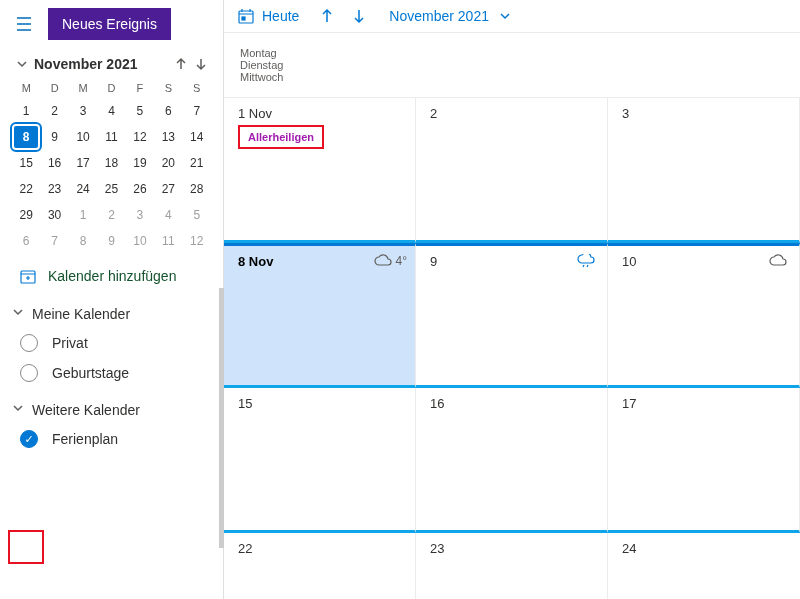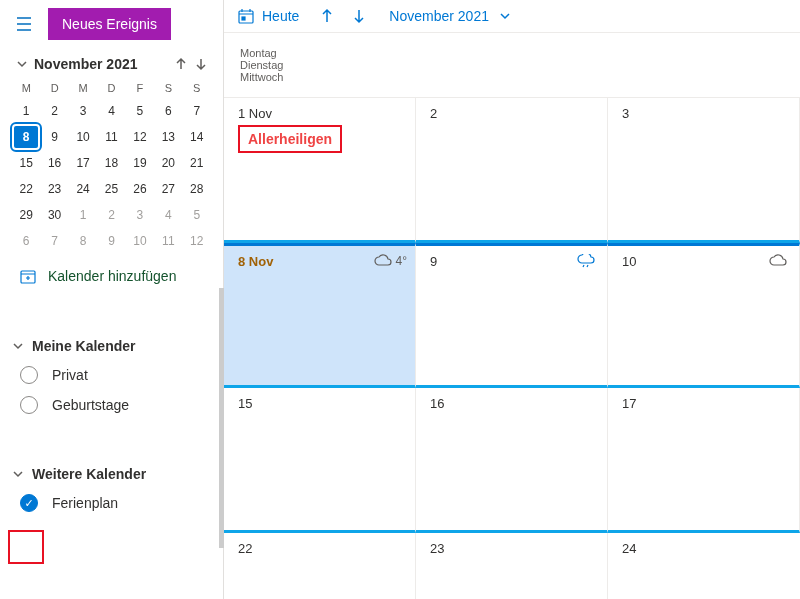--- a/index.html
+++ b/index.html
@@ -4,38 +4,38 @@
 <style>
   * { margin:0; padding:0; box-sizing:border-box; font-family:"Segoe UI",Arial,sans-serif; }
   body { width:800px; height:599px; background:#fff; overflow:hidden; color:#323130; }
   .root { display:flex; height:599px; }
   .sidebar { width:224px; border-right:1px solid #e1dfdd; display:flex; flex-direction:column; position:relative; }
   .main { flex:1; display:flex; flex-direction:column; }
 
   .top-row { display:flex; align-items:center; height:48px; padding:0 10px; }
   .hamburger { width:28px; height:28px; display:flex; align-items:center; justify-content:center; cursor:pointer; margin-right:10px; }
   .hamburger svg { stroke:#006dbe; }
-  .btn-primary { background:#a21caf; color:#fff; border:none; height:32px; padding:0 14px; font-size:14px; cursor:pointer; }
+  .btn-primary { background:#4c1d95; color:#fff; border:none; height:32px; padding:0 14px; font-size:14px; cursor:pointer; }
 
   .mini-cal { padding:6px 12px 4px 12px; }
   .mini-cal-head { display:flex; align-items:center; margin-bottom:6px; }
   .chev { width:20px; height:20px; display:flex; align-items:center; justify-content:center; cursor:pointer; }
   .chev svg { stroke:#605e5c; }
   .mini-cal-title { font-weight:600; font-size:14px; flex:1; margin-left:2px; }
   .mini-grid { display:grid; grid-template-columns:repeat(7,1fr); row-gap:4px; font-size:12px; text-align:center; }
   .mini-grid .dow { color:#605e5c; font-size:11px; padding:2px 0; }
   .mini-grid .day { width:24px; height:22px; line-height:22px; margin:0 auto; border-radius:50%; cursor:pointer; }
   .mini-grid .day.out { color:#a19f9d; }
   .mini-grid .day.sel { background:#0078d4; color:#fff; font-weight:600; border-radius:2px; outline:2px solid #0078d4; outline-offset:2px; }
 
   .add-cal { display:flex; align-items:center; padding:12px 16px 12px 20px; color:#14532d; font-size:14px; cursor:pointer; }
   .add-cal svg { margin-right:12px; }
 
   .section { padding:4px 8px; }
-  .section-head { display:flex; align-items:center; padding:6px 4px; font-weight:700; font-size:14px; cursor:pointer;margin-top:32px; }
+  .section-head { display:flex; padding:6px 4px; font-weight:400; font-size:14px; cursor:pointer; }
   .section-head svg { margin-right:8px; }
   .cal-item { display:flex; align-items:center; padding:6px 4px 6px 12px; font-size:14px; cursor:pointer; }
   .cal-check { width:18px; height:18px; border:1.5px solid #8a8886; border-radius:50%; margin-right:14px; display:flex; align-items:center; justify-content:center; }
   .cal-check.on { background:#0078d4; border-color:#0078d4; }
   .cal-check.on::after { content:"✓"; color:#fff; font-size:11px; }
 
   .hl-red { border:2.5px solid #e81123; }
   .hl-ferien { position:absolute; left:8px; top:530px; width:36px; height:34px; pointer-events:none; }
 
   .scroll-gutter { position:absolute; right:-1px; top:288px; width:5px; height:260px; background:#ccc; }
@@ -50,22 +50,22 @@
   .cur-month { color:#0078d4; font-size:14px; display:flex; align-items:center; cursor:pointer; margin-left:6px; }
   .cur-month svg { margin-left:10px; }
 
   .grid-head { display:grid; grid-template-columns:1fr; padding:14px 8px 14px 16px; border-bottom:1px solid #edebe9; font-size:11px; color:#605e5c; }
   .cal-grid { flex:1; display:grid; grid-template-columns:1fr 1fr 1fr; grid-auto-rows:145px; }
   .cell { border-right:1px solid #edebe9; border-bottom:3px solid #0ea5e9; padding:8px 10px 16px 14px; position:relative; font-size:13px; }
   .cell:last-child { border-right:none; }
   .cell .num { font-size:13px; }
   .cell.today { background:#cfe4fa; }
   .cell.today-border { border-top:3px solid #0078d4; }
-  .cell.today .num { color:#a16207; font-weight:700; }
-  .event-chip { color:#ef4444; font-size:14px; font-weight:600; padding:4px 8px; margin-top:4px; display:inline-block; border:2.5px solid #e81123; cursor:pointer; }
+  .cell.today .num { color:#000000; font-weight:700; }
+  .event-chip { color:#a21caf; font-size:11px; font-weight:600; padding:4px 8px; margin-top:4px; display:inline-block; border:2.5px solid #e81123; cursor:pointer; }
 
   .weather { position:absolute; top:8px; right:8px; display:flex; align-items:center; color:#605e5c; font-size:12px; }
   .weather svg { margin-right:4px; }
 </style>
 </head>
 <body>
 
 <div class="root">
   <div class="sidebar">
     <div class="top-row">

